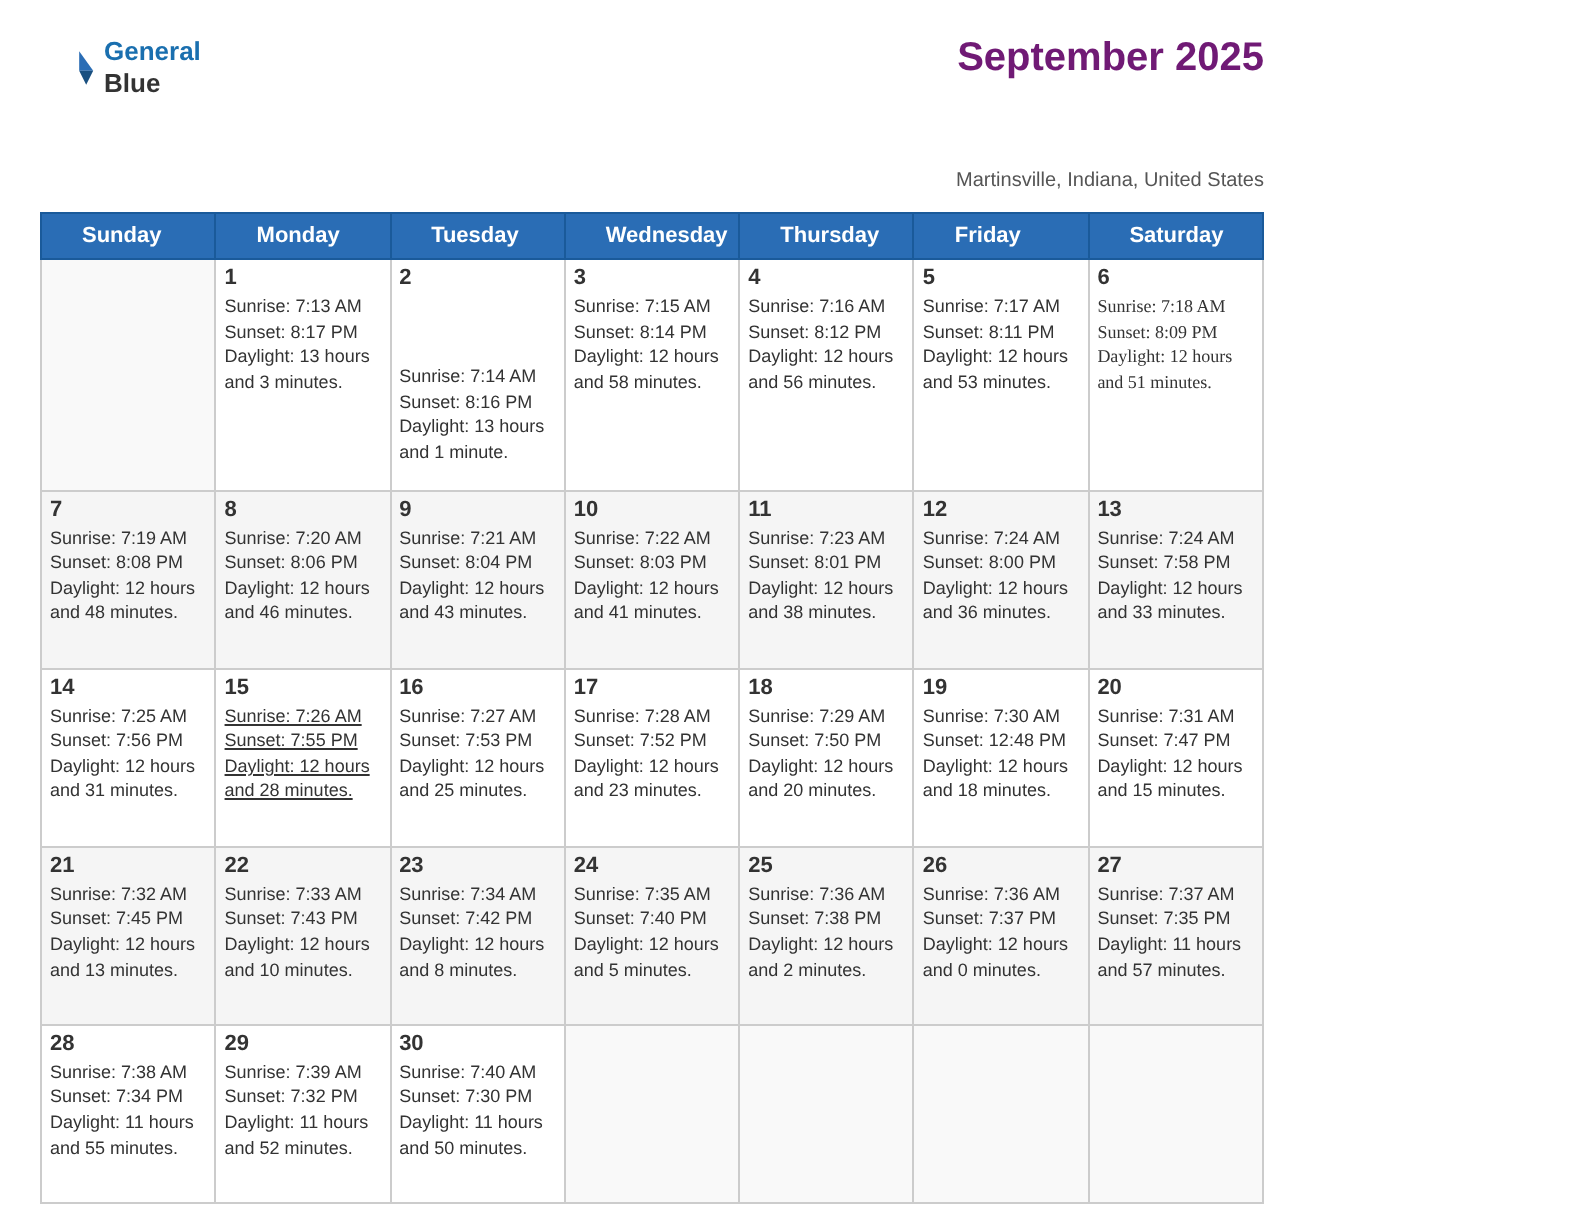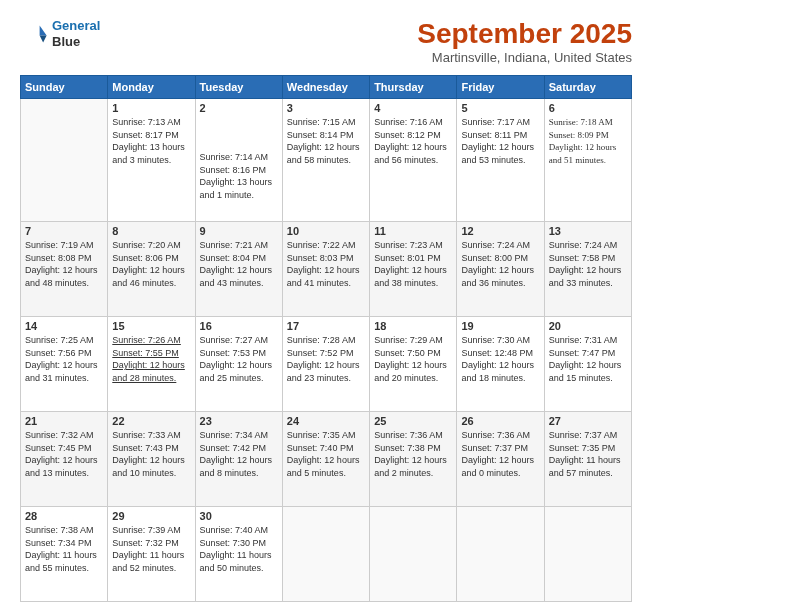--- a/index.html
+++ b/index.html
@@ -37,41 +37,42 @@
     }
     .logo-text .blue { color: #1a6faf; }
     .logo-icon {
       width: 28px;
       height: 28px;
     }
     .title-block {
       text-align: right;
     }
     .main-title {
-      font-size: 28px;
+      font-size: 20px;
       font-weight: bold;
-      color: #c2410c;
+      color: #701a75;
     }
     .subtitle {
-      font-size: 13px;
+      font-size: 10px;
       color: #555;
+      margin-top: 44px;
     }
     .calendar {
       flex: 1;
       border: 1px solid #ccc;
       border-collapse: collapse;
       width: 100%;
       table-layout: fixed;
     }
     .calendar th {
       background: #2a6db5;
       color: #fff;
       font-size: 11px;
       font-weight: bold;
-      padding: 5px 4px;
+      padding: 5px 20px;
       text-align: left;
       border: 1px solid #1a5a9a;
     }
     .calendar td {
       border: 1px solid #ccc;
       vertical-align: top;
       padding: 3px 4px;
       font-size: 9.5px;
       color: #333;
       height: 82px;

